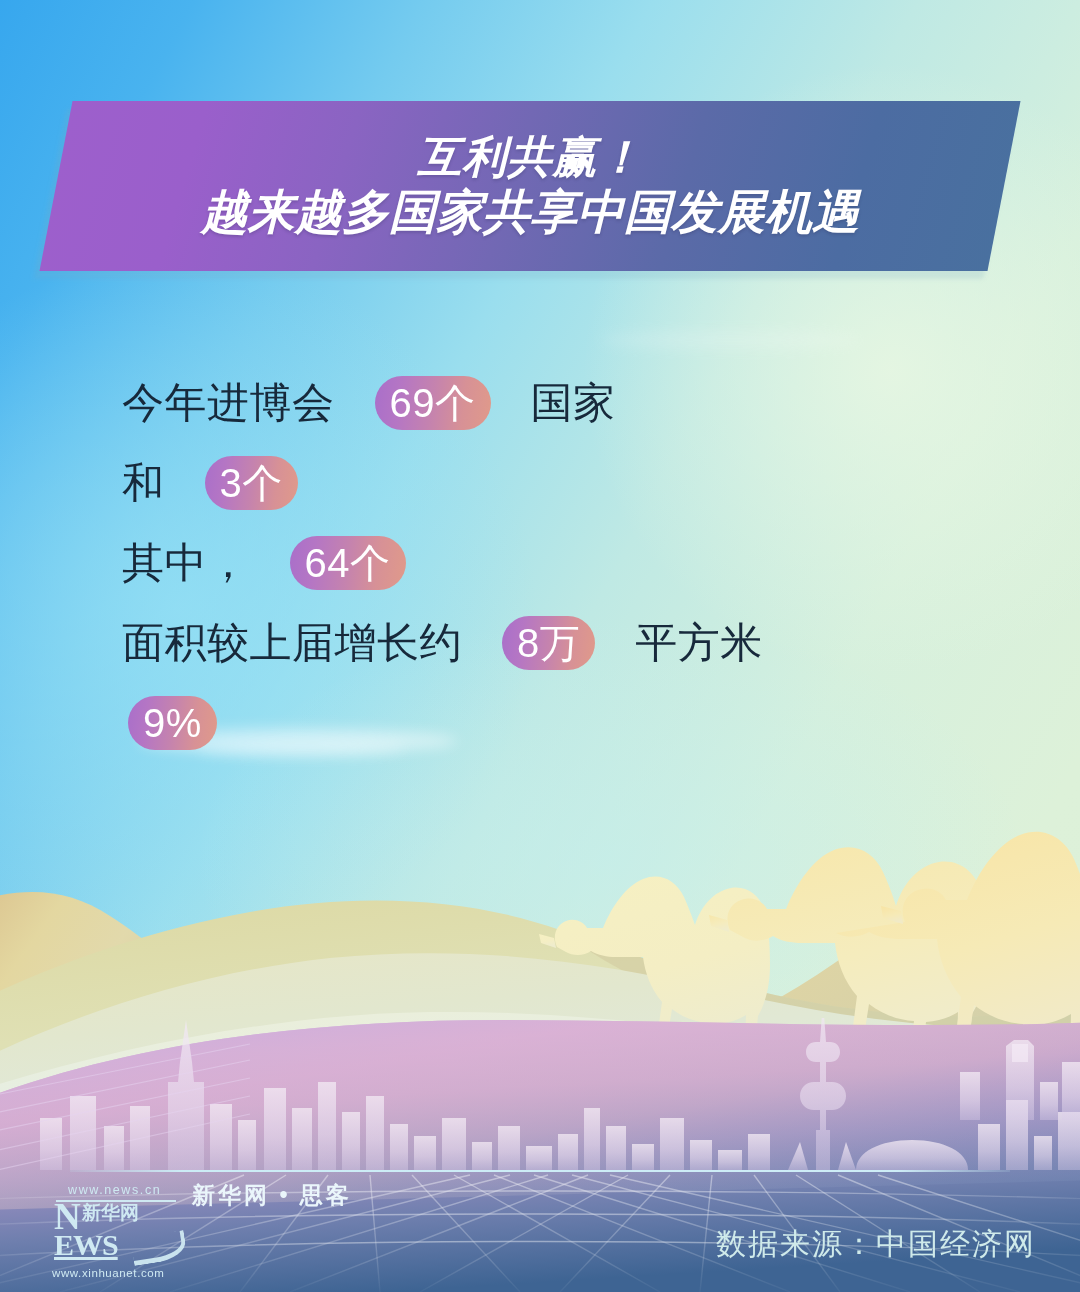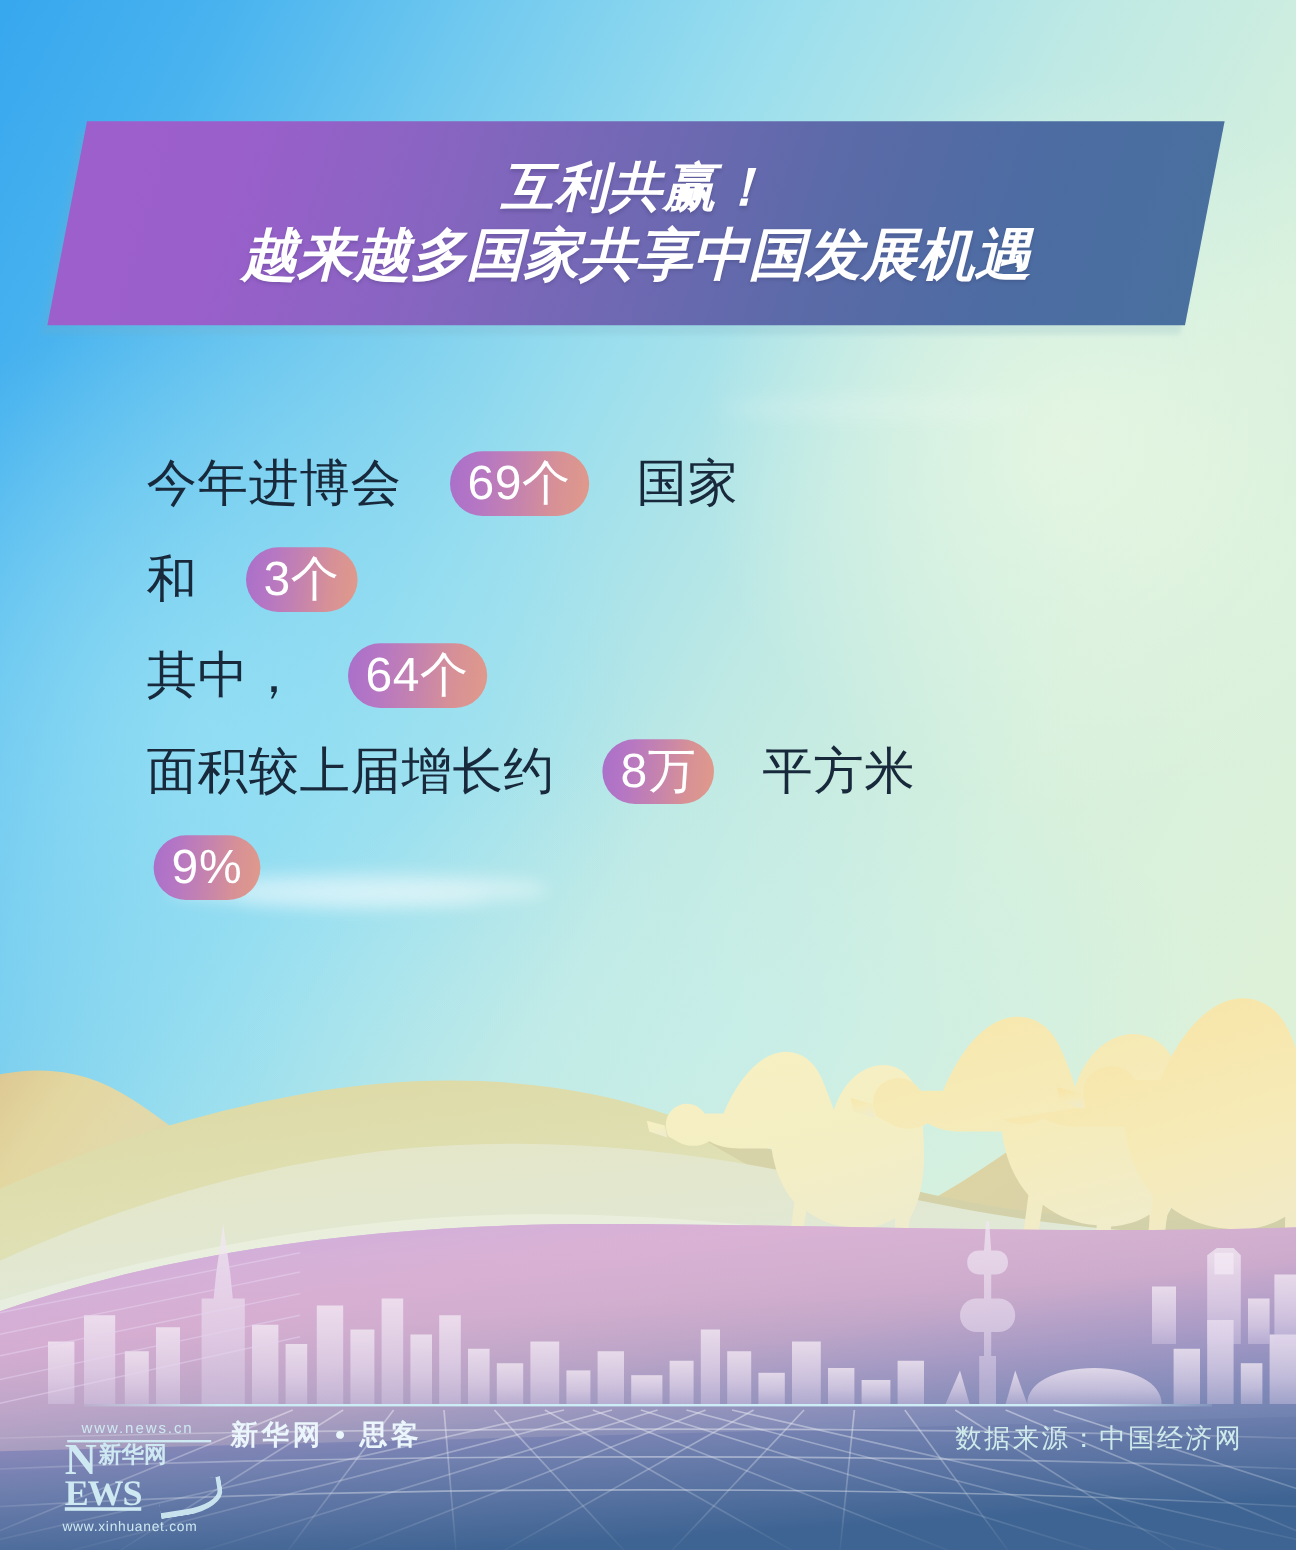--- a/index.html
+++ b/index.html
@@ -218,22 +218,22 @@
 
   .brand-text {
     position:absolute;
     left:192px; top:1180px;
     font-size:23px; font-weight:bold;
     color:#eaf6fb;
     letter-spacing:3px;
   }
   .source-text {
     position:absolute;
-    right:44px; top:1184px;
-    font-size:22px;
+    right:44px; top:1224px;
+    font-size:30px;
     color:#cfeaea;
     letter-spacing:2px;
     font-family:"Liberation Serif","DejaVu Serif",serif;
   }
 </style>
 </head>
 <body>
 
 <div id="poster">
 

